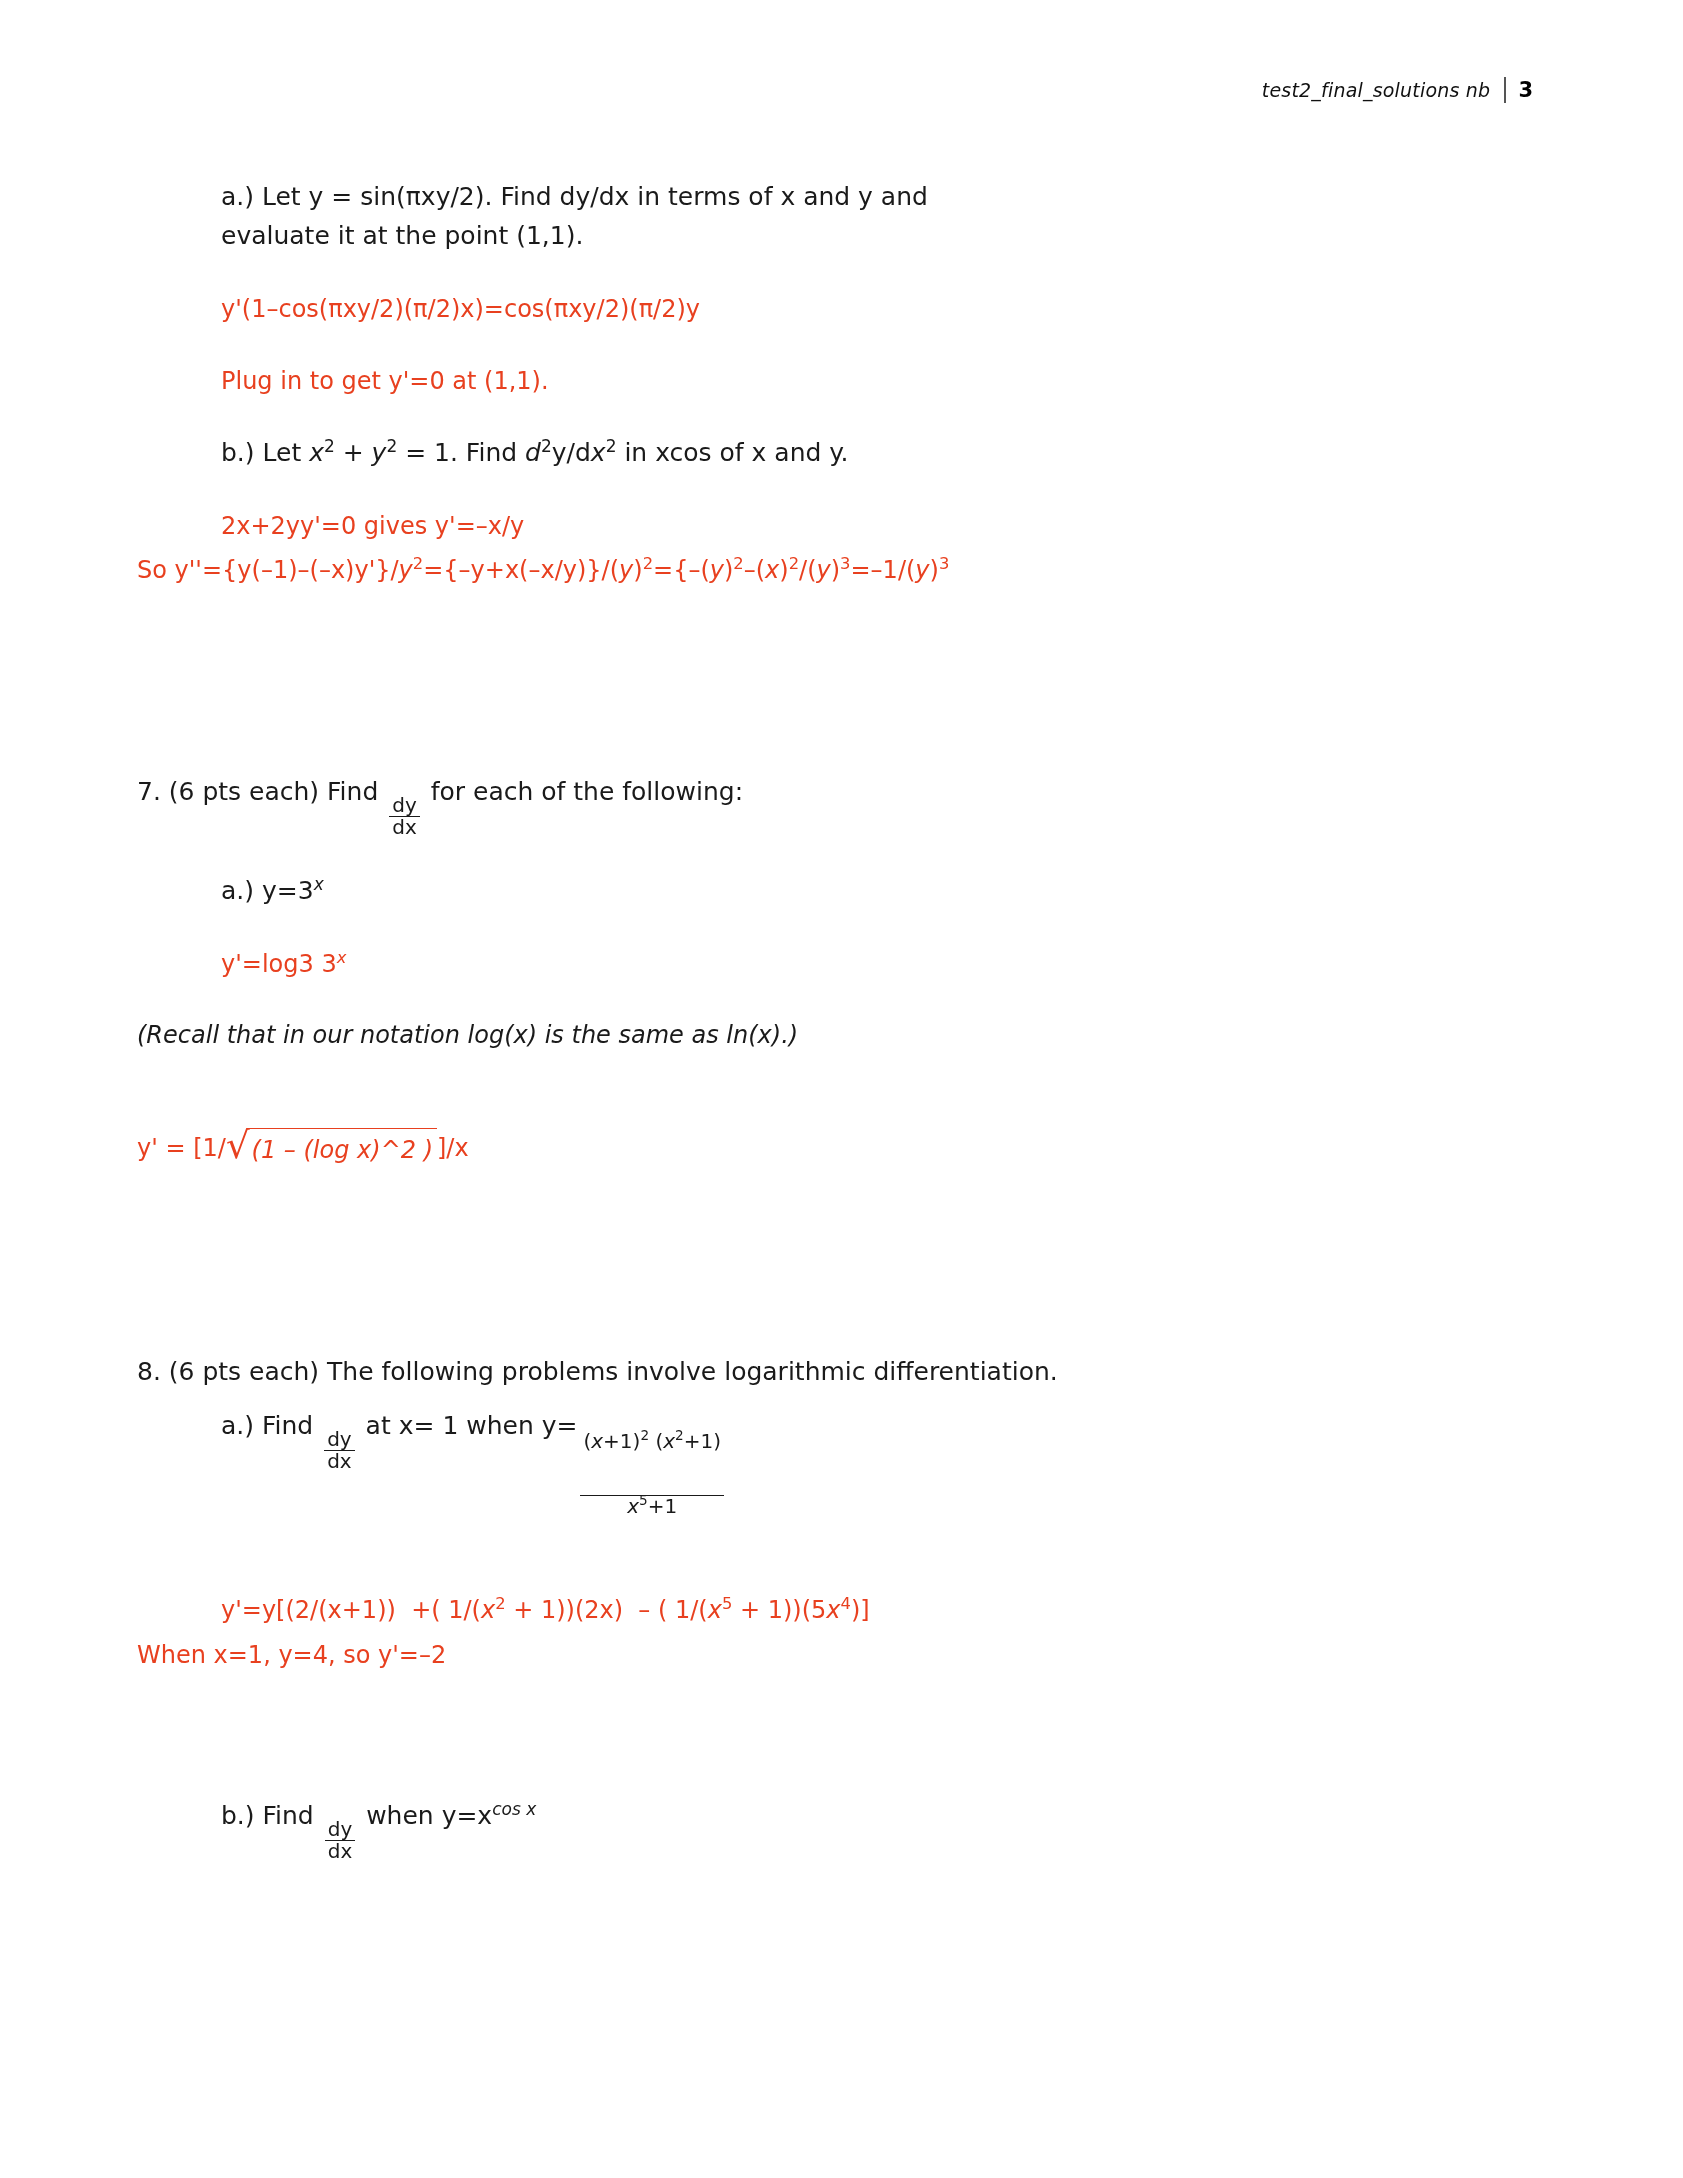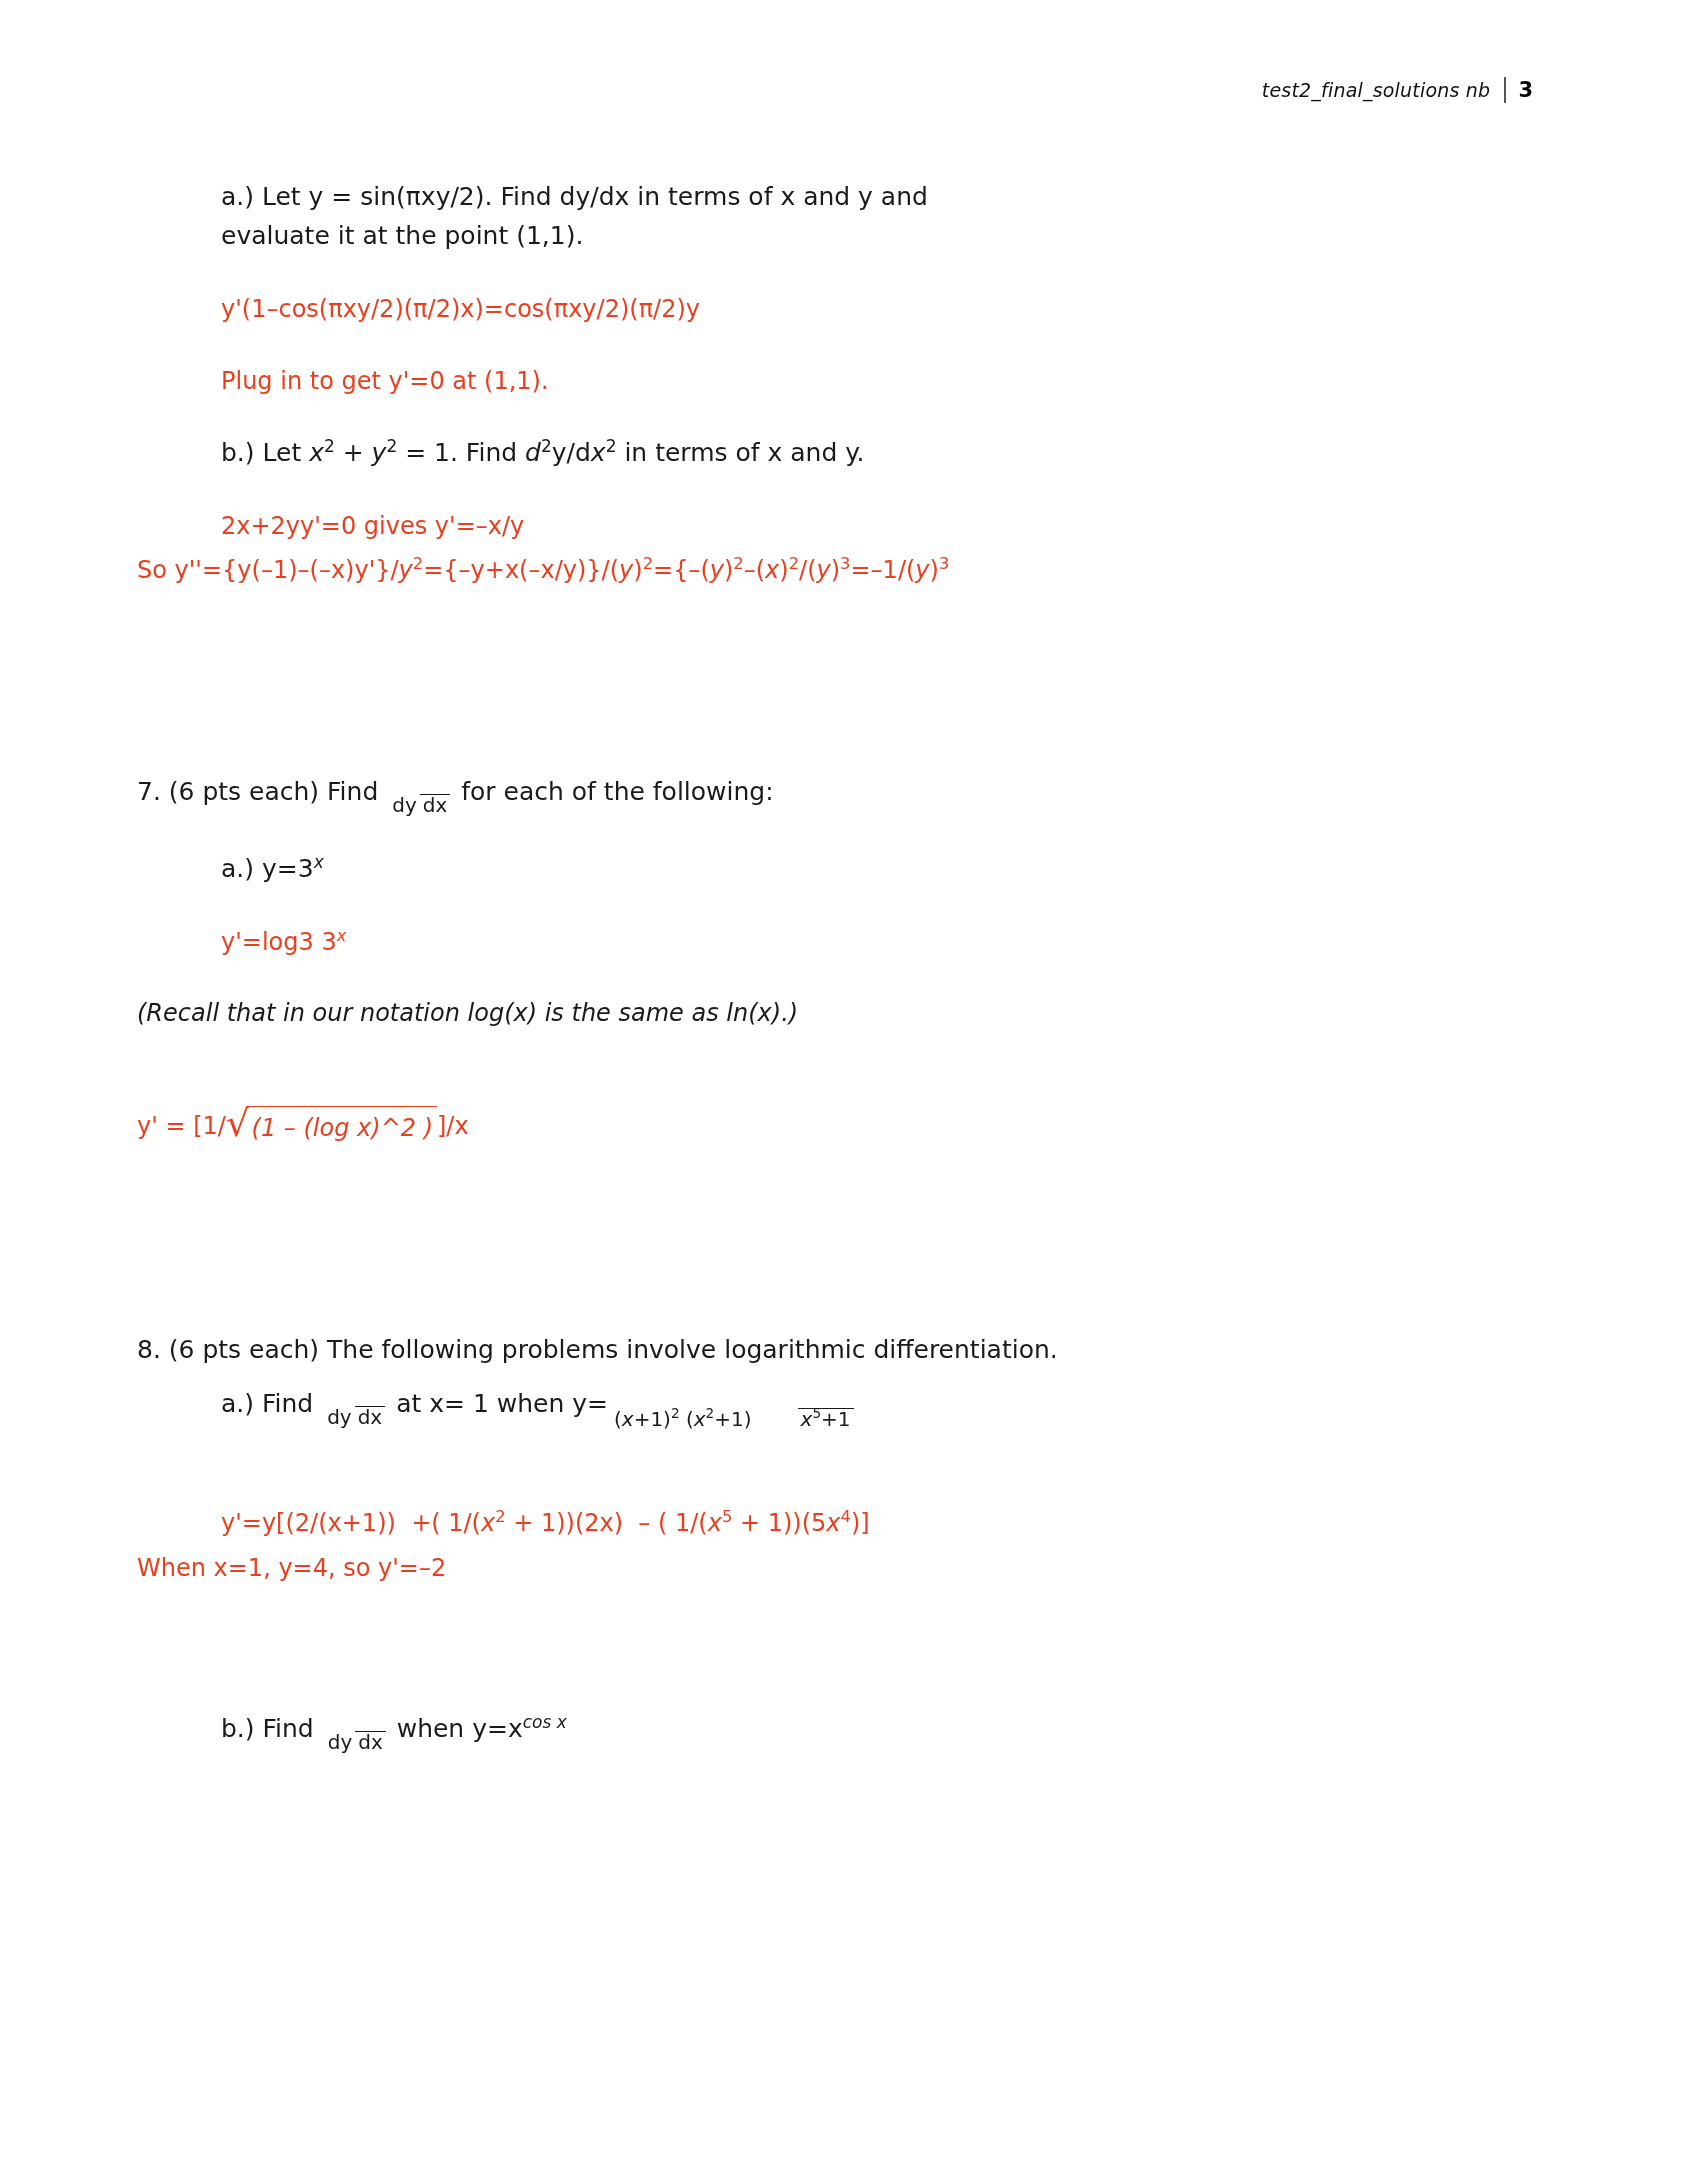--- a/index.html
+++ b/index.html
@@ -80,26 +80,26 @@
   .gap-sm { height: 40px; }
 
   i.var { font-style: italic; }
   .ital { font-style: italic; }
 
   sup { font-size: 0.68em; vertical-align: super; line-height: 0; }
 
   
   .frac {
     display: inline-flex;
+    flex-direction: column;
     vertical-align: -0.55em;
     text-align: center;
     font-size: 0.82em;
     line-height: 1.05;
     margin: 0 3px;
-    align-items: flex-end;
   }
   .frac .num { padding: 0 3px; }
   .frac .den { padding: 0 3px; border-top: 1.5px solid #1a1a1a; }
   .frac.big { font-size: 0.8em; vertical-align: -0.6em; }
 
   
   .sqrt {
     display: inline-flex;
     align-items: stretch;
     vertical-align: middle;
@@ -132,21 +132,21 @@
 
     <div class="blk indent1">
       <div>a.) Let y = sin(πxy/2). Find dy/dx in terms of x and y and</div>
       <div>evaluate it at the point (1,1).</div>
     </div>
 
     <div class="sol indent1">y'(1–cos(πxy/2)(π/2)x)=cos(πxy/2)(π/2)y</div>
     <div class="sol indent1">Plug in to get y'=0 at (1,1).</div>
 
     <div class="blk indent1">
-      <span>b.) Let </span><span class="nowrap"><i class="var">x</i><sup>2</sup> + <i class="var">y</i><sup>2</sup></span><span> = 1. Find </span><span class="nowrap"><i class="var">d</i><sup>2</sup>y/d<i class="var">x</i><sup>2</sup></span><span> in terms of x and y.</span>
+      <span>b.) Let </span><span class="nowrap"><i class="var">x</i><sup>2</sup> + <i class="var">y</i><sup>2</sup></span><span> = 1. Find </span><span class="nowrap"><i class="var">d</i><sup>2</sup>y/d<i class="var">x</i><sup>2</sup></span><span> in xcos of x and y.</span>
     </div>
 
     <div class="sol indent1 tight">2x+2yy'=0 gives y'=–x/y</div>
     <div class="sol indent0">
       So y''={y(–1)–(–x)y'}/<i>y</i><sup>2</sup>={–y+x(–x/y)}/(<i>y</i>)<sup>2</sup>={–(<i>y</i>)<sup>2</sup>–(<i>x</i>)<sup>2</sup>/(<i>y</i>)<sup>3</sup>=–1/(<i>y</i>)<sup>3</sup>
     </div>
 
     <div class="gap-lg"></div>
 
     <div class="blk indent0">

